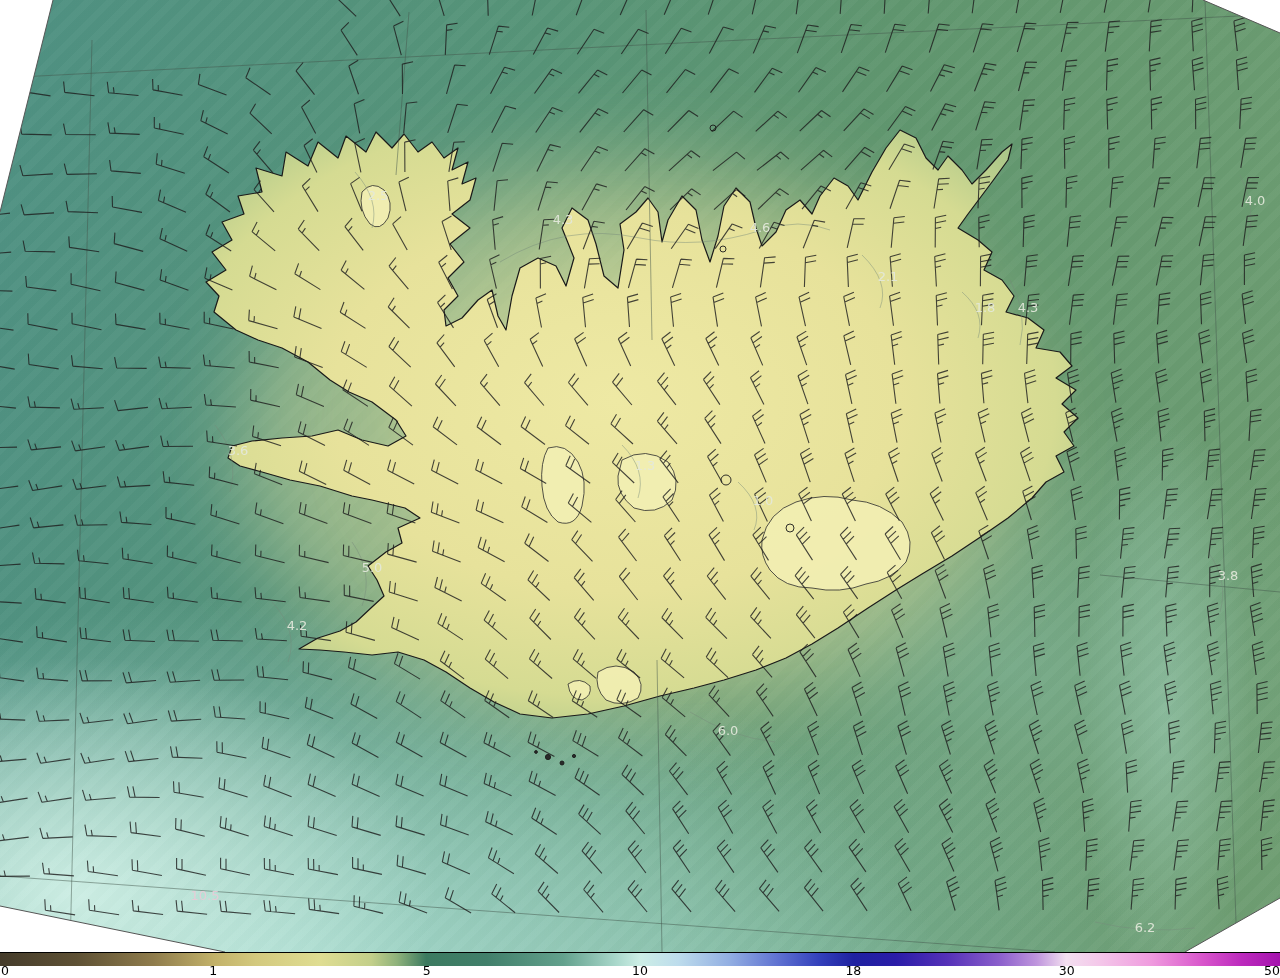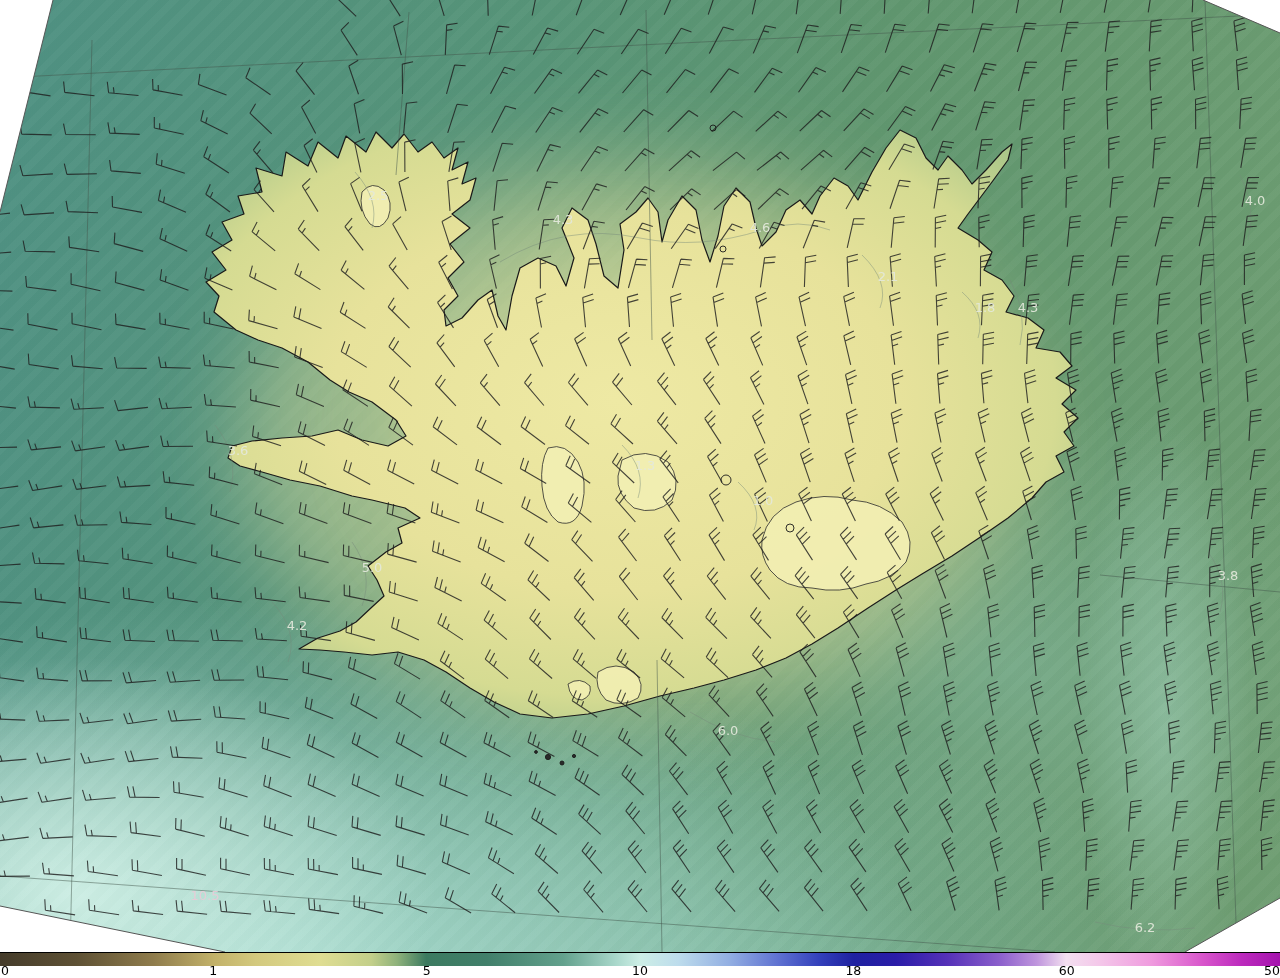--- a/index.html
+++ b/index.html
@@ -154,17 +154,17 @@
   </div>
 
   <div class="cbarwrap">
     <div class="cbar" id="cbar" style="background: linear-gradient(to right, rgb(69, 60, 43) 0%, rgb(94, 81, 52) 6%, rgb(143, 124, 76) 12%, rgb(194, 177, 105) 16.7%, rgb(211, 201, 126) 20%, rgb(223, 221, 146) 25%, rgb(195, 207, 138) 29%, rgb(143, 178, 123) 31%, rgb(60, 122, 96) 33.3%, rgb(65, 127, 106) 38%, rgb(99, 161, 141) 44%, rgb(167, 214, 201) 48%, rgb(205, 238, 230) 50%, rgb(189, 220, 236) 53%, rgb(146, 174, 226) 57%, rgb(92, 110, 208) 61%, rgb(51, 64, 187) 64%, rgb(30, 33, 160) 66.7%, rgb(42, 28, 168) 70%, rgb(85, 49, 184) 74%, rgb(138, 94, 203) 78%, rgb(191, 149, 221) 81%, rgb(243, 223, 240) 83.3%, rgb(244, 198, 233) 86%, rgb(239, 154, 222) 90%, rgb(216, 85, 203) 94%, rgb(188, 42, 189) 97%, rgb(165, 19, 174) 100%);"></div>
     <div class="cticks" id="cticks">
         <span style="left: 0%; transform: translateX(1px);">0</span>
         <span style="left: 16.6667%; transform: translateX(-50%);">1</span>
         <span style="left: 33.3333%; transform: translateX(-50%);">5</span>
         <span style="left: 50%; transform: translateX(-50%);">10</span>
         <span style="left: 66.6667%; transform: translateX(-50%);">18</span>
-        <span style="left: 83.3333%; transform: translateX(-50%);">60</span>
+        <span style="left: 83.3333%; transform: translateX(-50%);">30</span>
         <span style="left: 100%; transform: translateX(-100%); text-align: center;">50</span>
       </div>
   </div>
 </div>
 
 </body></html>

